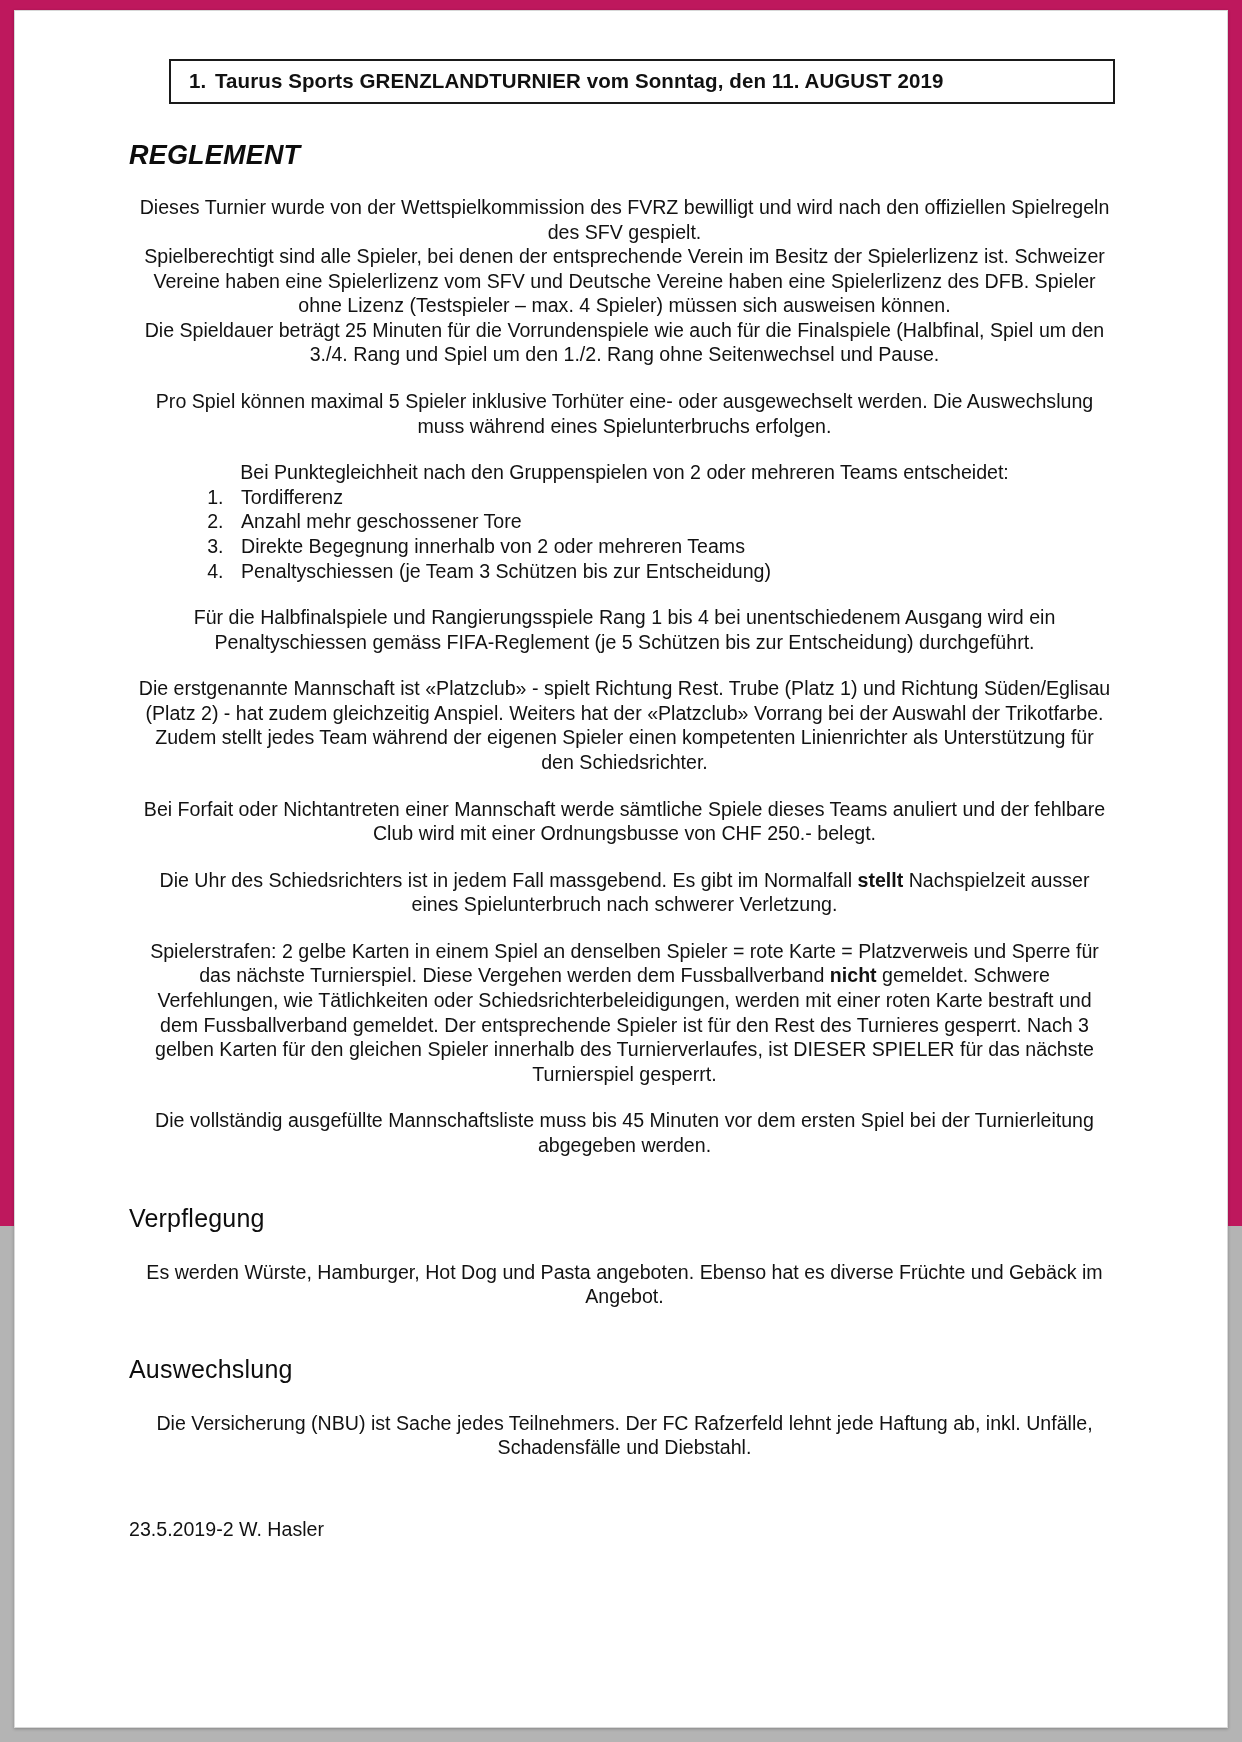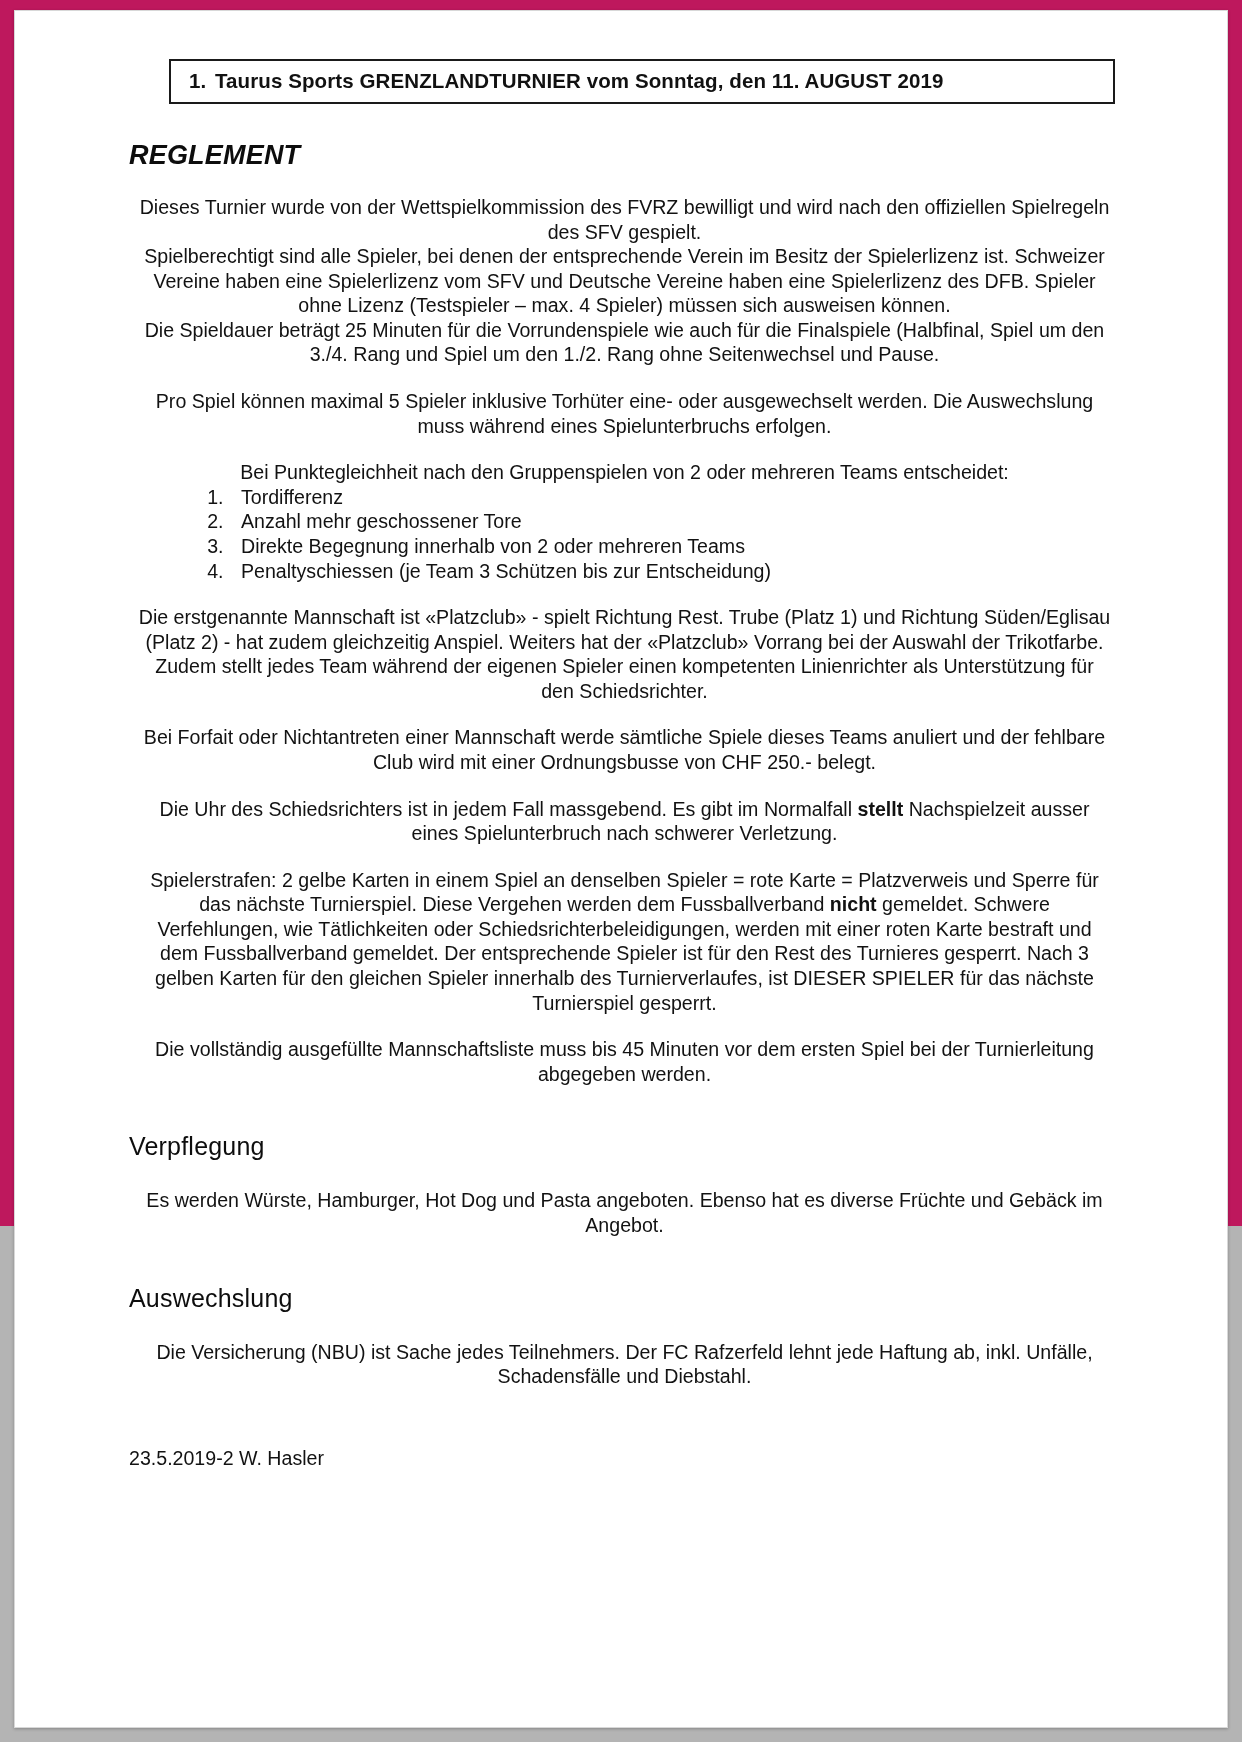--- a/index.html
+++ b/index.html
@@ -138,20 +138,21 @@
 
         <p class="para tight">Bei Punktegleichheit nach den Gruppenspielen von 2 oder mehreren Teams entscheidet:</p>
 
         <ol class="criteria">
           <li>Tordifferenz</li>
           <li>Anzahl mehr geschossener Tore</li>
           <li>Direkte Begegnung innerhalb von 2 oder mehreren Teams</li>
           <li>Penaltyschiessen (je Team 3 Schützen bis zur Entscheidung)</li>
         </ol>
 
+        <p class="para">Für die Halbfinalspiele und Rangierungsspiele Rang 1 bis 4 bei unentschiedenem Ausgang wird ein Penaltyschiessen gemäss FIFA-Reglement (je 5 Schützen bis zur Entscheidung) durchgeführt.</p>
 
         <p class="para">Die erstgenannte Mannschaft ist «Platzclub» - spielt Richtung Rest. Trube (Platz 1) und Richtung Süden/Eglisau (Platz 2) - hat zudem gleichzeitig Anspiel. Weiters hat der «Platzclub» Vorrang bei der Auswahl der Trikotfarbe. Zudem stellt jedes Team während der eigenen Spieler einen kompetenten Linienrichter als Unterstützung für den Schiedsrichter.</p>
 
         <p class="para">Bei Forfait oder Nichtantreten einer Mannschaft werde sämtliche Spiele dieses Teams anuliert und der fehlbare Club wird mit einer Ordnungsbusse von CHF 250.- belegt.</p>
 
         <p class="para"><span>Die Uhr des Schiedsrichters ist in jedem Fall massgebend. Es gibt im Normalfall </span><b>stellt</b><span> Nachspielzeit ausser eines Spielunterbruch nach schwerer Verletzung.</span></p>
 
         <p class="para"><span>Spielerstrafen: 2 gelbe Karten in einem Spiel an denselben Spieler = rote Karte = Platzverweis und Sperre für das nächste Turnierspiel. Diese Vergehen werden dem Fussballverband </span><b>nicht</b><span> gemeldet. Schwere Verfehlungen, wie Tätlichkeiten oder Schiedsrichterbeleidigungen, werden mit einer roten Karte bestraft und dem Fussballverband gemeldet. Der entsprechende Spieler ist für den Rest des Turnieres gesperrt. Nach 3 gelben Karten für den gleichen Spieler innerhalb des Turnierverlaufes, ist DIESER SPIELER für das nächste Turnierspiel gesperrt.</span></p>
 
         <p class="para">Die vollständig ausgefüllte Mannschaftsliste muss bis 45 Minuten vor dem ersten Spiel bei der Turnierleitung abgegeben werden.</p>

